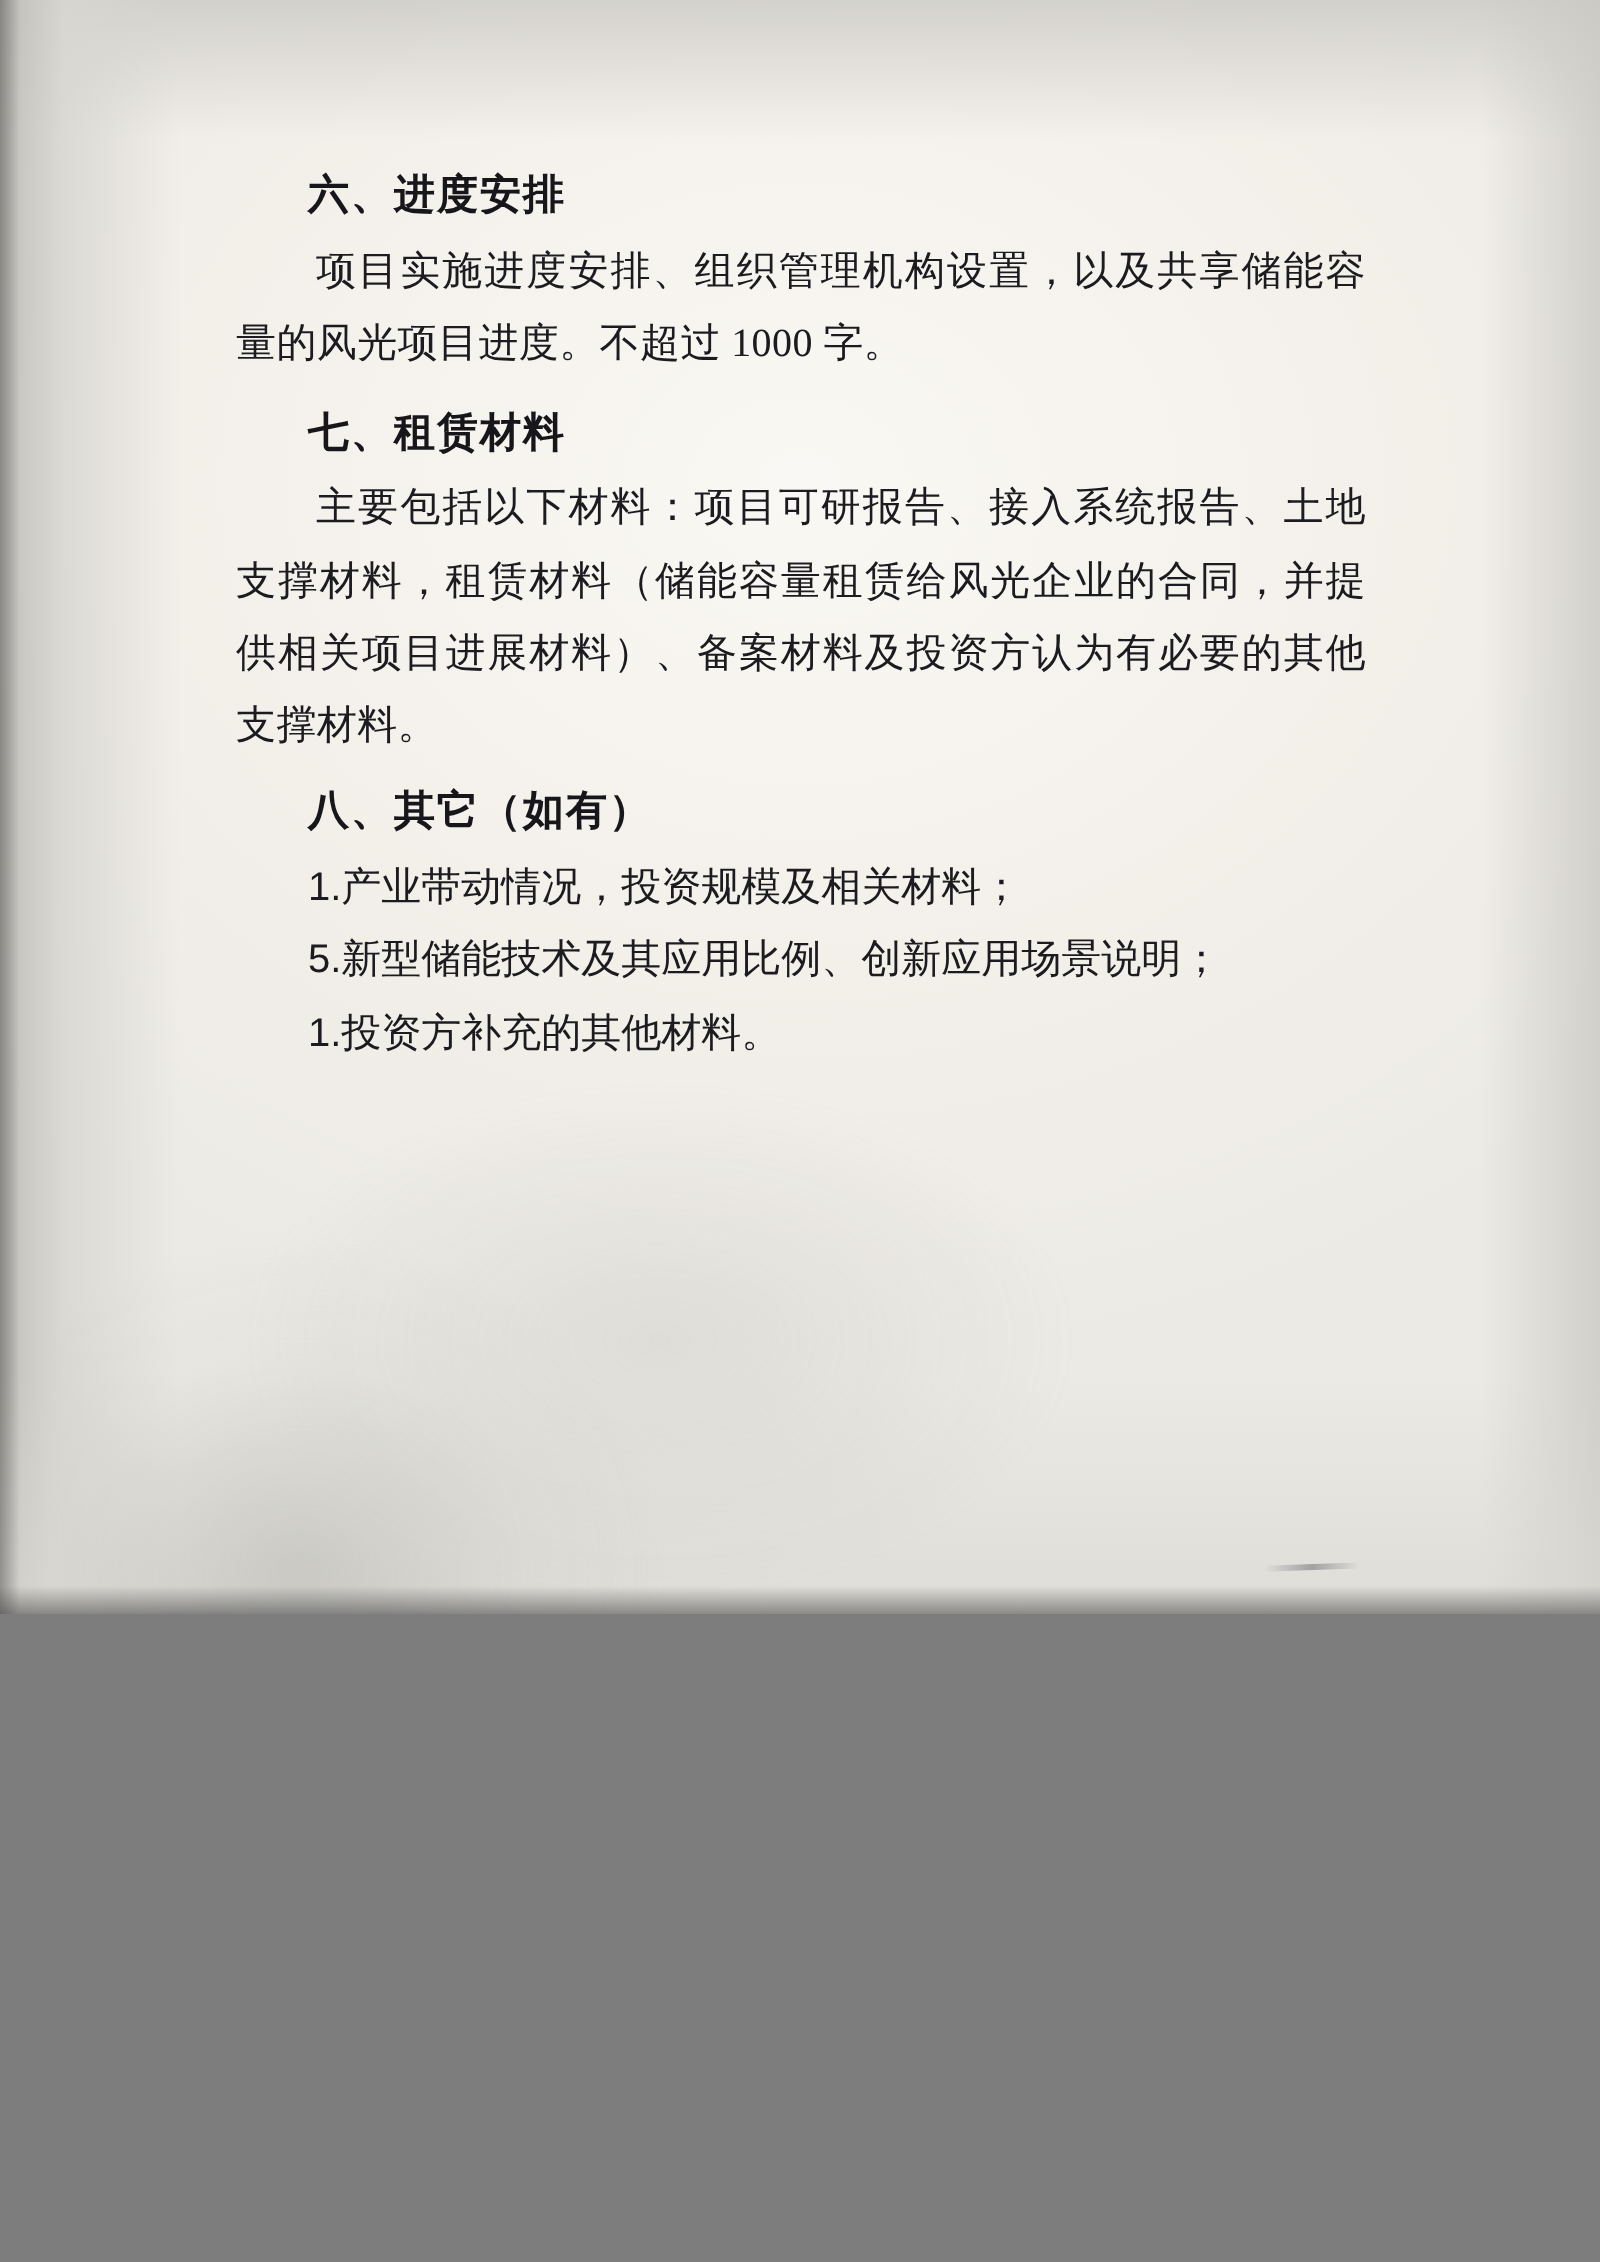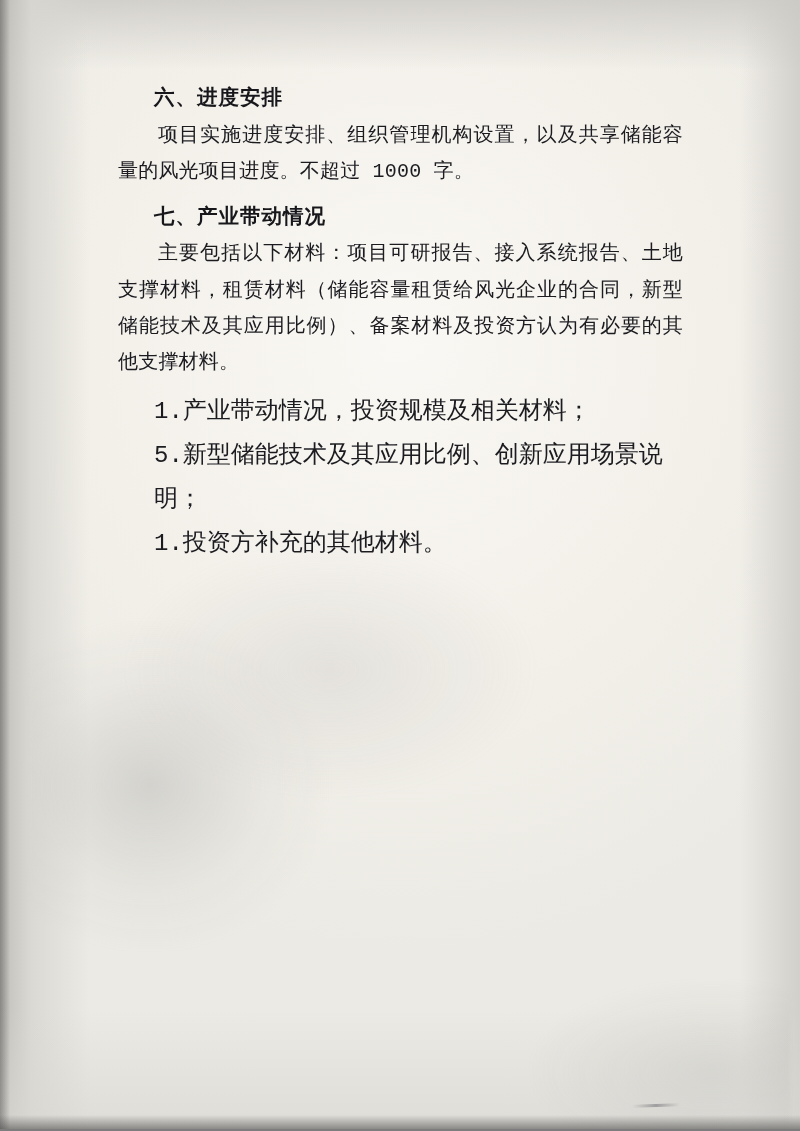--- a/index.html
+++ b/index.html
@@ -3,21 +3,21 @@
 <meta charset="utf-8">
 <style>
   html, body {
     margin: 0;
     padding: 0;
     background: #7d7d7d;
   }
   .page {
     position: relative;
     width: 800px;
-    height: 1129px;
+    height: 807px;
     overflow: hidden;
     background: #f0abfc;
     font-family: "DejaVu Sans", sans-serif;
   }
   
   .paper-base {
     position: absolute;
     inset: 0;
     background:
       radial-gradient(ellipse 70% 55% at 50% 30%, #faf8f4 0%, #f3f0ea 55%, #eceae4 100%);
@@ -86,35 +86,35 @@
     font-family: "DejaVu Sans", sans-serif;
     font-weight: bold;
     font-size: 20.5px;
     color: #17171b;
     letter-spacing: 1px;
     margin: 0 0 4px 0;
     padding-left: 36px;
     line-height: 1.55;
   }
   .para {
-    font-family: Liberation Mono, monospace;
+    font-family: Liberation Serif, serif;
     font-size: 20px;
     color: #1b1b20;
     line-height: 1.82;
     margin: 0;
     text-align: justify;
     text-justify: inter-ideograph;
     letter-spacing: 0.2px;
   }
   .para.indent { text-indent: 40px; }
   .gap-a { height: 10px; }
   .gap-b { height: 8px; }
   .list-line {
-    font-family: Liberation Mono, monospace;
-    font-size: 24px;
+    font-family: Liberation Sans, sans-serif;
+    font-size: 20px;
     color: #1b1b20;
     line-height: 1.84;
     margin: 0;
     padding-left: 36px;
   }
   .faint-mark {
     position: absolute;
     right: 120px;
     bottom: 22px;
     width: 48px;
@@ -139,25 +139,26 @@
   <div class="edge-dark-left"></div>
   <div class="edge-dark-bottom"></div>
 
   <div class="content">
 
     <h2 class="h-line">六、进度安排</h2>
     <p class="para indent">项目实施进度安排、组织管理机构设置，以及共享储能容量的风光项目进度。不超过 1000 字。</p>
 
     <div class="gap-a"></div>
 
-    <h2 class="h-line">七、产业带动情况</h2>
-    <p class="para indent">主要包括以下材料：项目可研报告、接入系统报告、土地支撑材料，租赁材料（储能容量租赁给风光企业的合同，新型储能技术及其应用比例）、备案材料及投资方认为有必要的其他支撑材料。</p>
+    <h2 class="h-line">七、租赁材料</h2>
+    <p class="para indent">主要包括以下材料：项目可研报告、接入系统报告、土地支撑材料，租赁材料（储能容量租赁给风光企业的合同，并提供相关项目进展材料）、备案材料及投资方认为有必要的其他支撑材料。</p>
 
     <div class="gap-b"></div>
 
+    <h2 class="h-line">八、其它（如有）</h2>
     <p class="list-line">1.产业带动情况，投资规模及相关材料；</p>
     <p class="list-line">5.新型储能技术及其应用比例、创新应用场景说明；</p>
     <p class="list-line">1.投资方补充的其他材料。</p>
 
   </div>
 
   <div class="faint-mark"></div>
 </div>
 
 </body></html>

